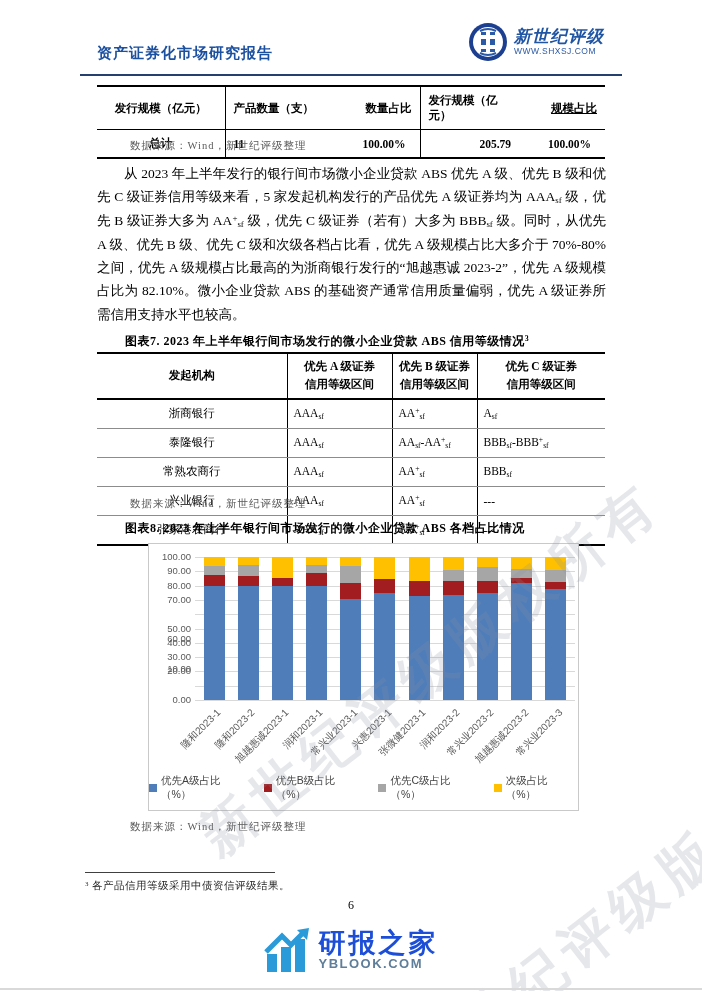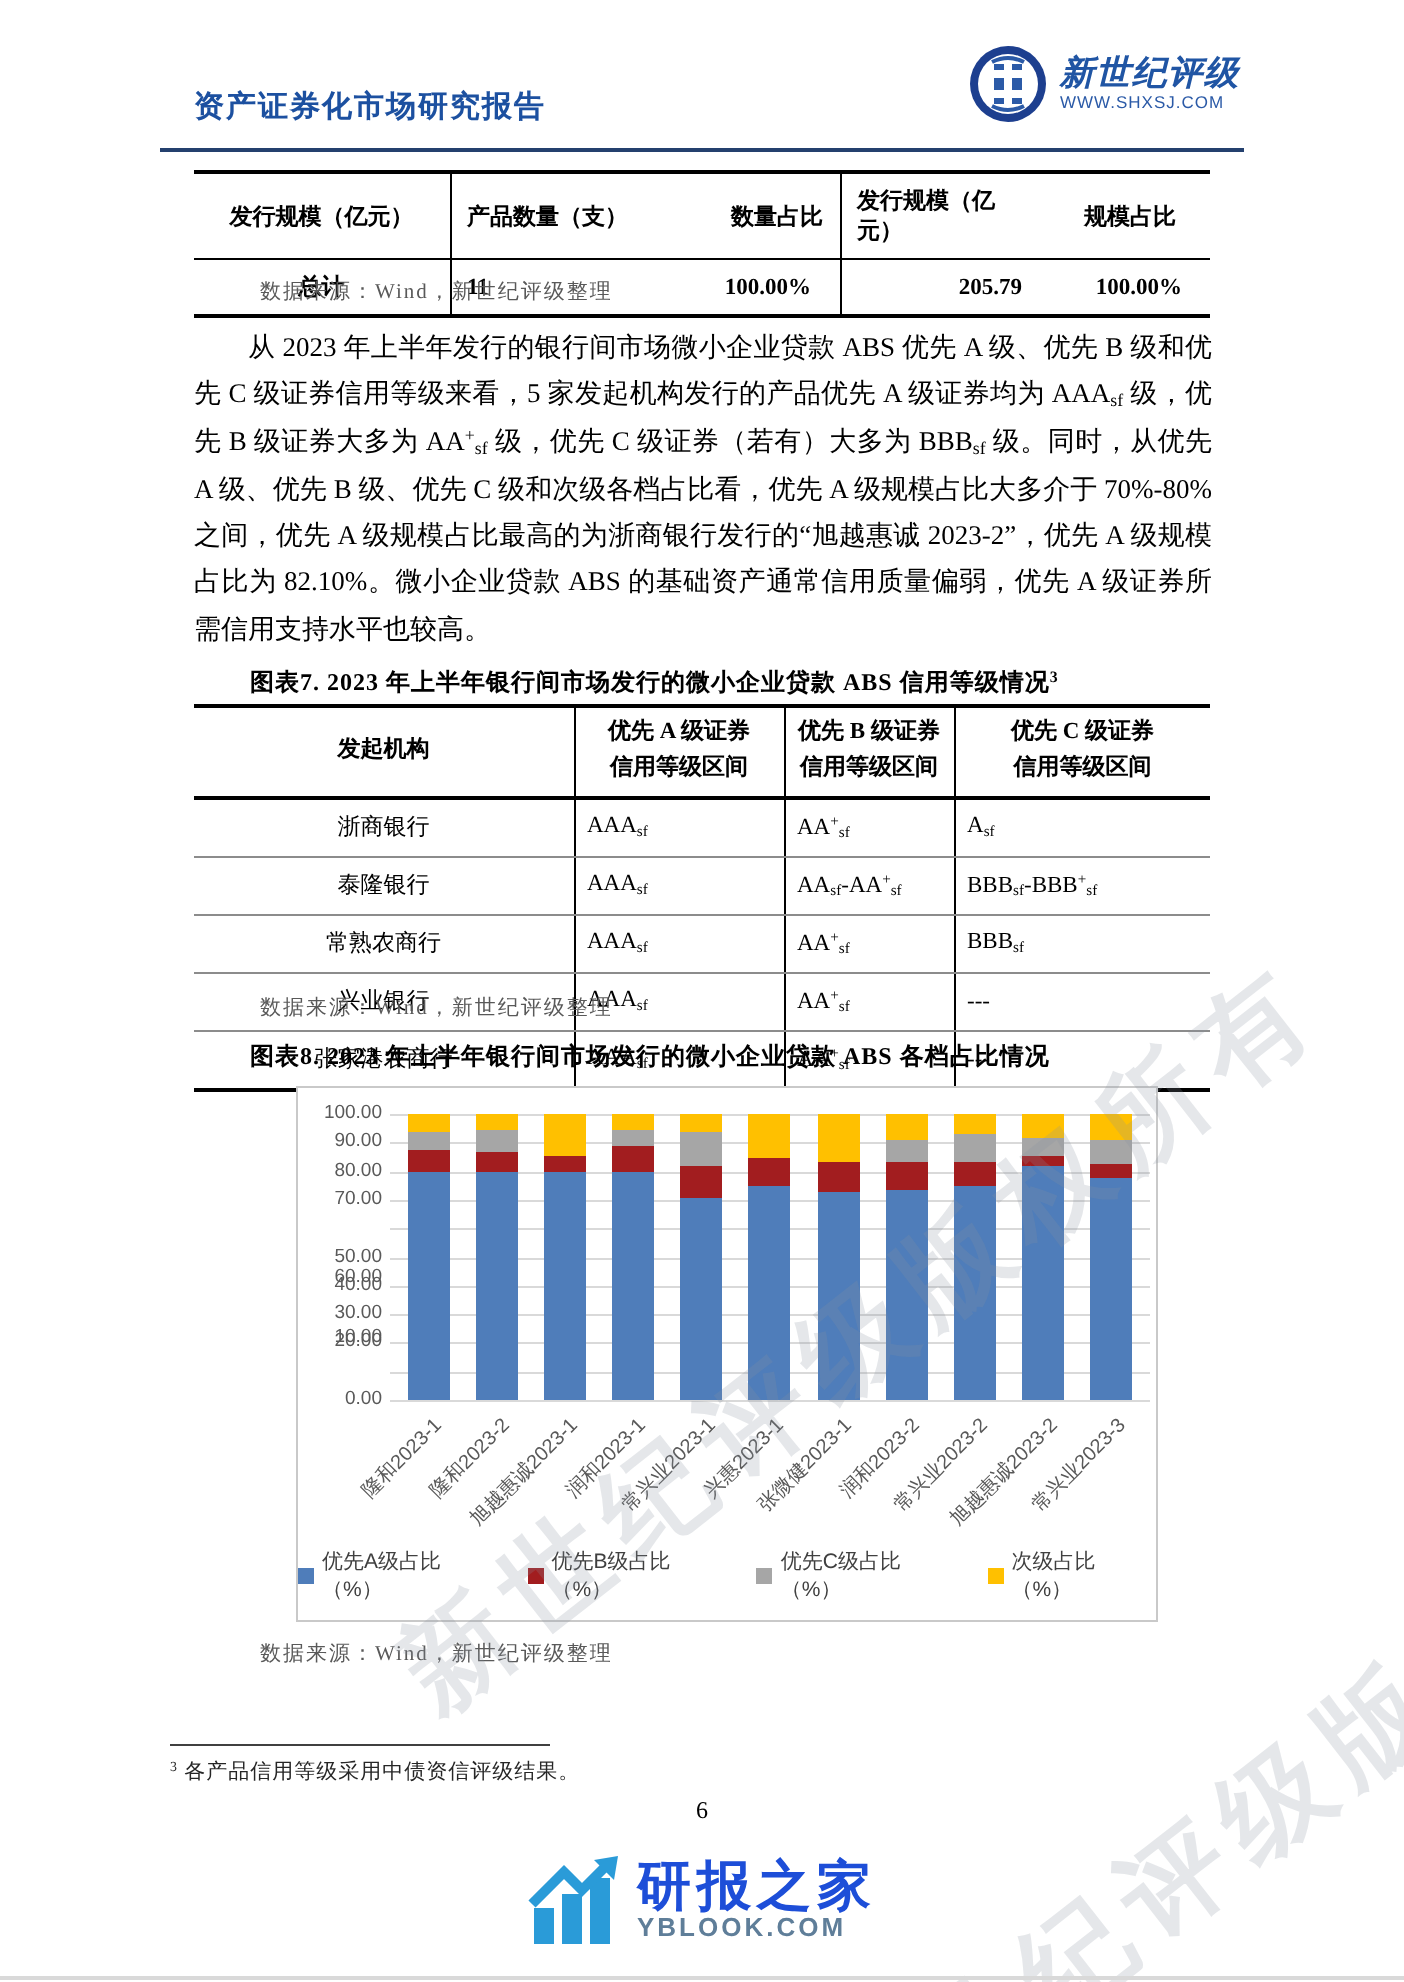--- a/index.html
+++ b/index.html
@@ -1,21 +1,21 @@
 <!DOCTYPE html>
 <html><head>
 <meta charset="utf-8">
 <style>
   * { margin:0; padding:0; box-sizing:border-box; }
   body { width:702px; height:991px; background:#ffffff; font-family:"Liberation Serif", serif; position:relative; overflow:hidden; }
   .page { position:absolute; inset:0; }
 
   
   .report-title { position:absolute; left:97px; top:44px; font-family:"Liberation Sans", sans-serif; font-weight:bold; font-size:15px; color:#1c50a0; letter-spacing:1px; }
-  .brand { position:absolute; right:82px; top:22px; display:flex; align-items:center; gap:6px; }
+  .brand { position:absolute; right:98px; top:22px; display:flex; align-items:center; gap:6px; }
   .brand-text { display:flex; flex-direction:column; line-height:1.1; }
   .brand-cn { font-size:17px; font-weight:bold; font-style:italic; color:#2055a4; letter-spacing:1px; }
   .brand-url { font-size:8.5px; color:#2b5aa7; font-family:"Liberation Sans", sans-serif; letter-spacing:0.5px; }
   .header-rule { position:absolute; left:80px; width:542px; top:74px; border-top:2px solid #24406e; }
 
   
   table.summary { position:absolute; left:97px; top:85px; width:508px; border-collapse:collapse; border-top:2px solid #000; border-bottom:2px solid #000; font-size:11.5px; }
   table.summary th { border-bottom:1px solid #000; font-weight:bold; padding:6px 8px; }
   table.summary td { font-weight:bold; padding:6px 8px; }
   table.summary th:nth-child(1), table.summary td:nth-child(1),
@@ -89,21 +89,21 @@
   </div>
   <div class="header-rule"></div>
 
   <table class="summary">
     <thead>
         <tr id="summary-head">
           <th style="text-align: center; width: 128px;">发行规模（亿元）</th>
           <th style="text-align: left; width: 108px;">产品数量（支）</th>
           <th style="text-align: right; width: 87px;">数量占比</th>
           <th style="text-align: left; width: 105px;">发行规模（亿元）</th>
-          <th style="width: 80px;">规模占比</th>
+          <th style="text-align: right; width: 80px; text-decoration: underline;">规模占比</th>
         </tr>
       </thead>
     <tbody id="summary-body">
         <tr>
           <td style="text-align: center;">总计</td>
           <td style="text-align: left; padding-right: 14px;">11</td>
           <td style="text-align: right; padding-right: 14px;">100.00%</td>
           <td style="text-align: right; padding-right: 14px;">205.79</td>
           <td style="text-align: right; padding-right: 14px;">100.00%</td>
         </tr>

